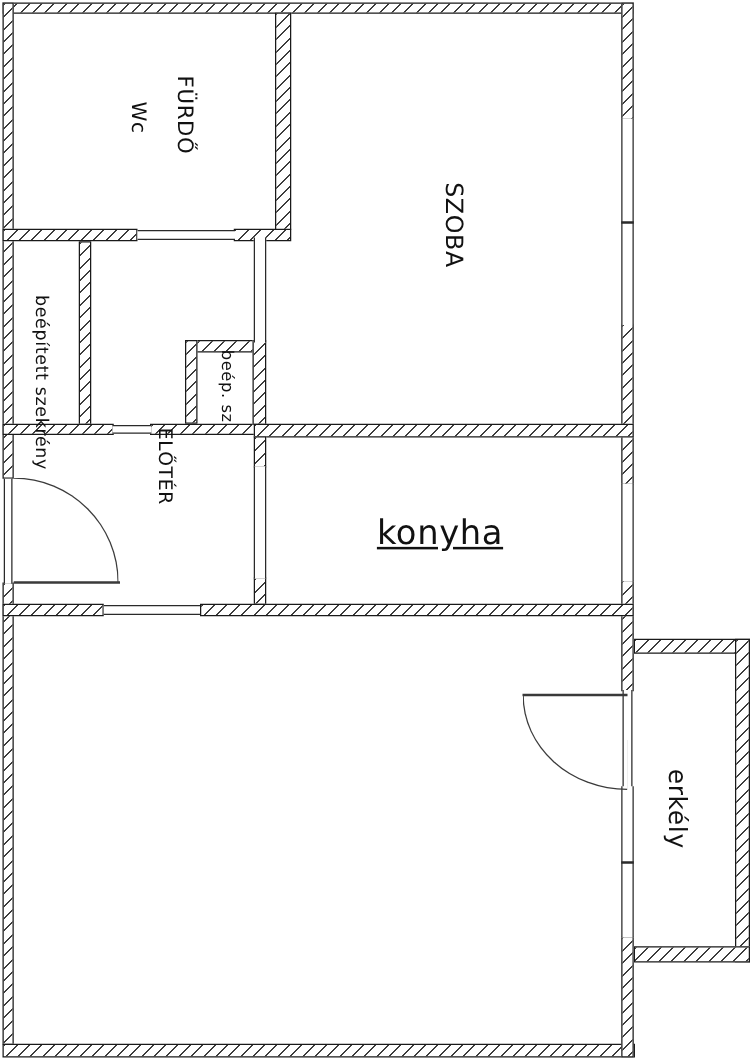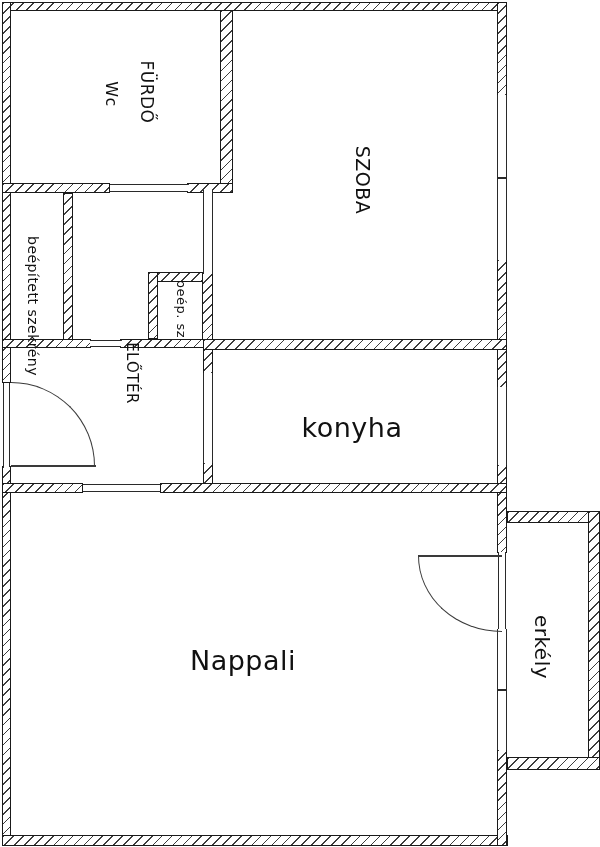--- a/index.html
+++ b/index.html
@@ -82,16 +82,15 @@
     <div class="arc ne" style="left: 11px; top: 382px; width: 84px; height: 84px;"></div>
     <div class="arc sw" style="left: 418px; top: 556px; width: 84px; height: 76px;"></div>
     <div class="leaf" style="left: 11px; top: 465px; width: 85px; height: 2px;"></div>
     <div class="leaf" style="left: 418px; top: 555px; width: 84px; height: 2px;"></div>
     <div class="label vert" style="left: 147px; top: 92px; font-size: 17px;">FÜRDŐ</div>
     <div class="label vert" style="left: 111px; top: 94px; font-size: 16px;">Wc</div>
     <div class="label vert" style="left: 363px; top: 180px; font-size: 19px;">SZOBA</div>
     <div class="label vert" style="left: 33px; top: 306px; font-size: 14px;">beépített szekrény</div>
     <div class="label vert" style="left: 181px; top: 309px; font-size: 13px;">beép. sz</div>
     <div class="label vert" style="left: 132px; top: 373px; font-size: 15px;">ELŐTÉR</div>
-    <div class="label" style="left: 352px; top: 427px; font-size: 27px;">konyha</div>
-    <div class="label" style="left: 243px; top: 660px; font-size: 27px;">Nappali</div>
+    <div class="label" style="left: 352px; top: 427px; font-size: 27px; text-decoration: underline;">konyha</div>
     <div class="label vert" style="left: 542px; top: 647px; font-size: 20px;">erkély</div>
   </div>
 
 </body></html>

